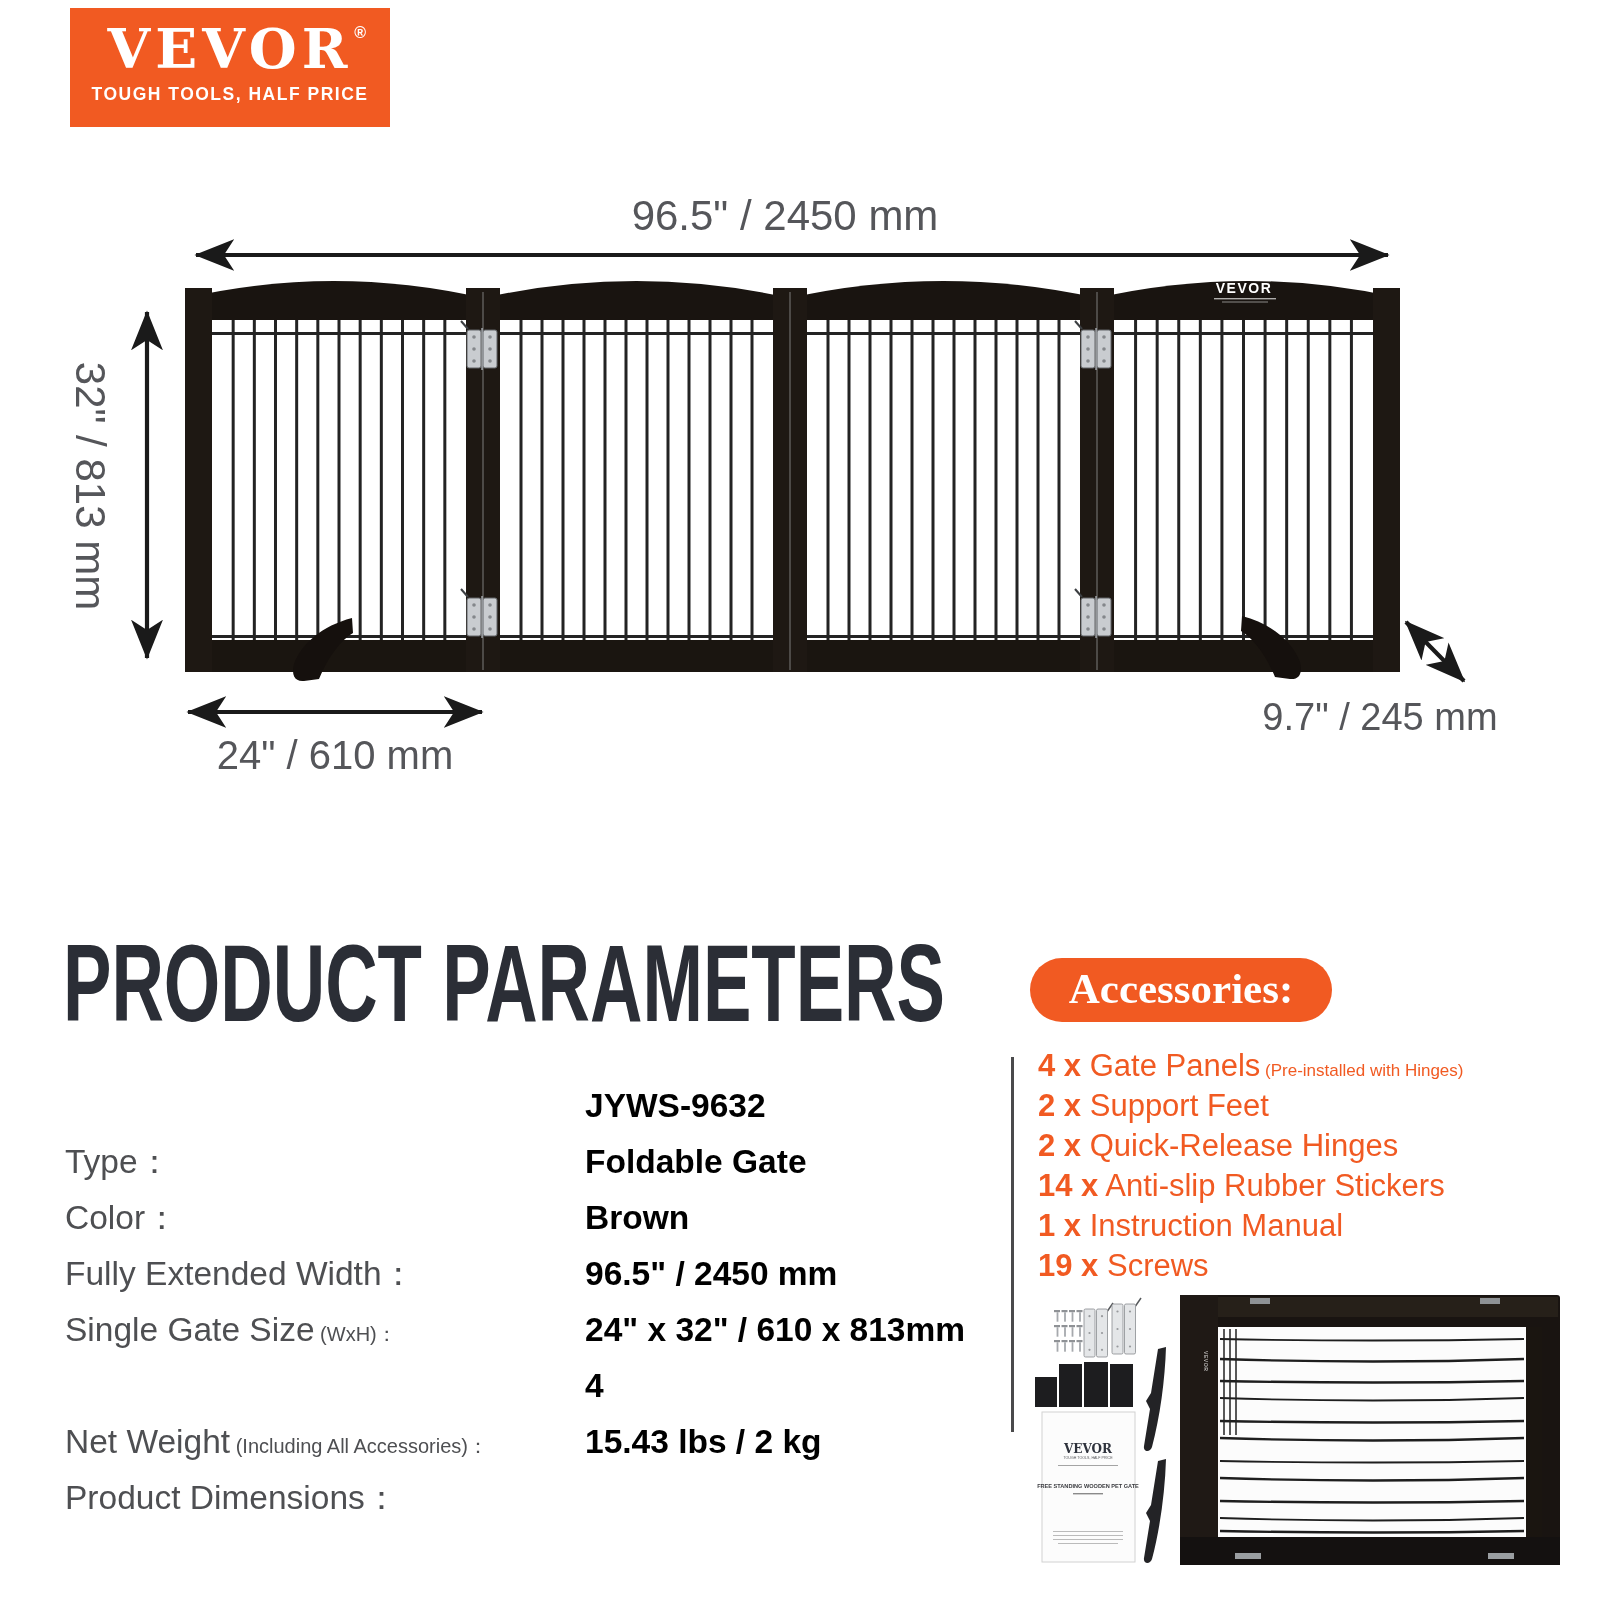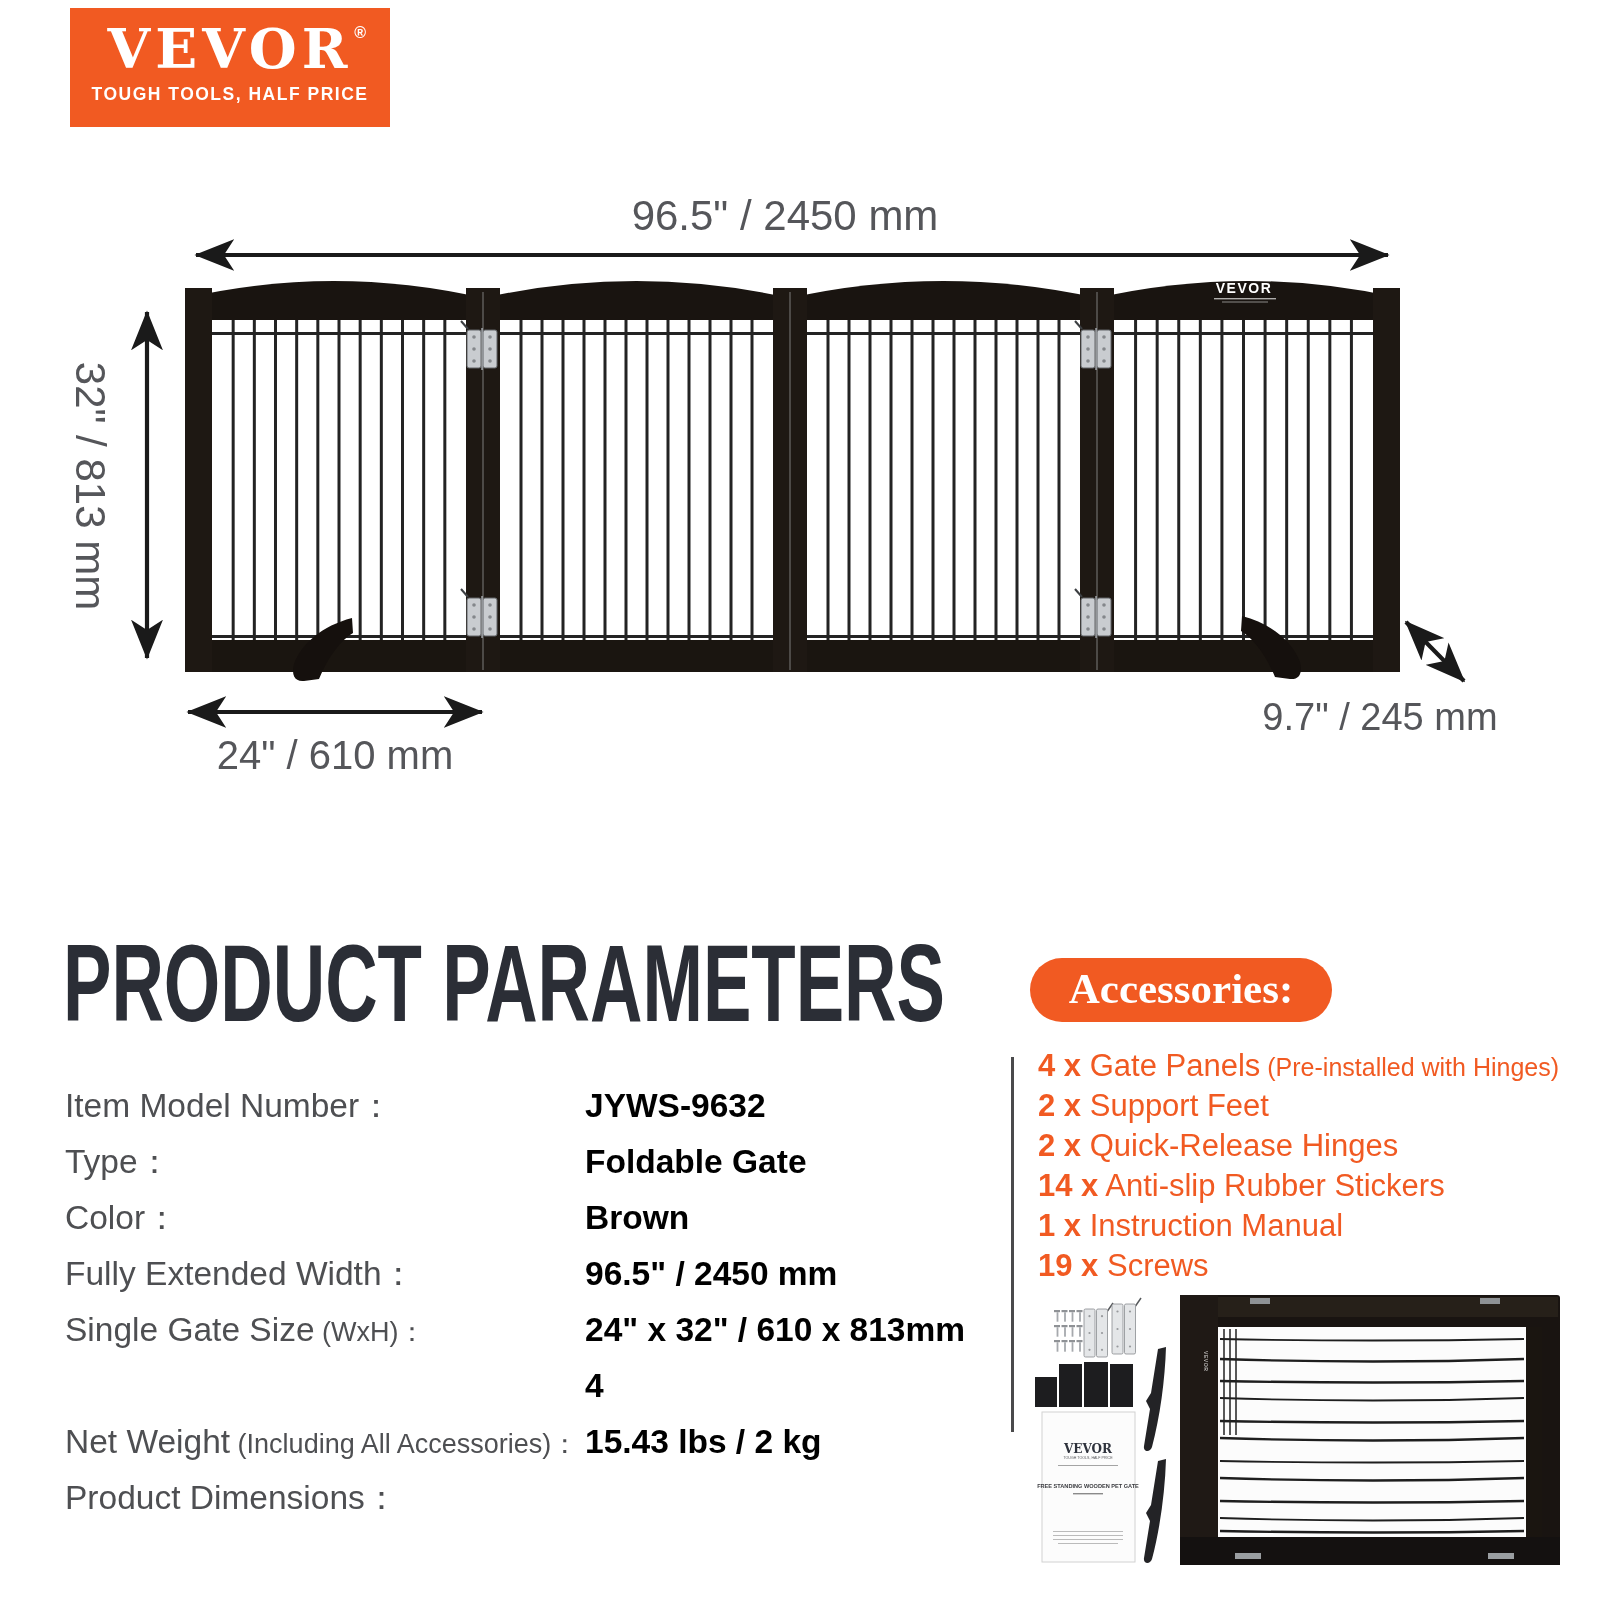--- a/index.html
+++ b/index.html
@@ -19,31 +19,31 @@
   .dim{position:absolute;color:#55565A;font-size:42px;white-space:nowrap;}
   #dim-top{left:435px;top:192px;width:700px;text-align:center;}
   #dim-left{left:-120px;top:462px;width:420px;text-align:center;transform:rotate(90deg);}
   #dim-bottom{left:135px;top:733px;width:400px;text-align:center;font-size:40px;}
   #dim-depth{left:1180px;top:696px;width:400px;text-align:center;font-size:38px;}
 
   
   #pp-title{left:63px;top:928px;color:#2B2E36;font-weight:bold;font-size:110px;
             line-height:1;transform:scaleX(0.66);transform-origin:left top;white-space:nowrap;}
   .spec-row{position:absolute;left:65px;width:930px;font-size:33.5px;color:#4E4F52;line-height:40px;}
-  .spec-note{font-size:27px;}
+  .spec-note{font-size:20px;}
   .spec-val{position:absolute;left:520px;top:0;font-weight:bold;color:#000000;white-space:nowrap;}
   .spec-val div{line-height:56px;margin-top:-8px;}
 
   
   #acc-pill{left:1030px;top:958px;width:302px;height:64px;background:#F15A22;border-radius:32px;
             color:#fff;font-weight:bold;font-size:43px;text-align:center;line-height:62px;font-family:Liberation Serif, serif;}
   #acc-divider{left:1011px;top:1057px;width:3px;height:375px;background:#4A4A4C;}
   .acc-line{position:absolute;left:1038px;color:#F15A22;font-size:31px;white-space:nowrap;}
   .acc-qty{font-weight:bold;text-align:right;}
-  .acc-note{font-size:25px;}
+  .acc-note{font-size:17px;}
 
   svg{position:absolute;overflow:visible;}
 </style>
 </head>
 <body>
 
 <div class="abs" id="logo">
   <div class="logo-text">VEVOR</div>
   <div class="logo-reg">®</div>
   <div class="logo-tag">TOUGH TOOLS, HALF PRICE</div>
@@ -198,21 +198,21 @@
 </svg>
 
 <div class="dim" id="dim-top">96.5" / 2450 mm</div>
 <div class="dim" id="dim-left">32" / 813 mm</div>
 <div class="dim" id="dim-bottom">24" / 610 mm</div>
 <div class="dim" id="dim-depth">9.7" / 245 mm</div>
 
 <div class="abs" id="pp-title">PRODUCT PARAMETERS</div>
 
 <div class="spec-row" style="top:1086px">
-  <span>Item Model Number：</span><span class="spec-note"></span>
+  <span class="spec-note"></span>
   <div class="spec-val">JYWS-9632</div>
 </div>
 <div class="spec-row" style="top:1142px">
   <span>Type：</span><span class="spec-note"></span>
   <div class="spec-val">Foldable Gate</div>
 </div>
 <div class="spec-row" style="top:1198px">
   <span>Color：</span><span class="spec-note"></span>
   <div class="spec-val">Brown</div>
 </div>

